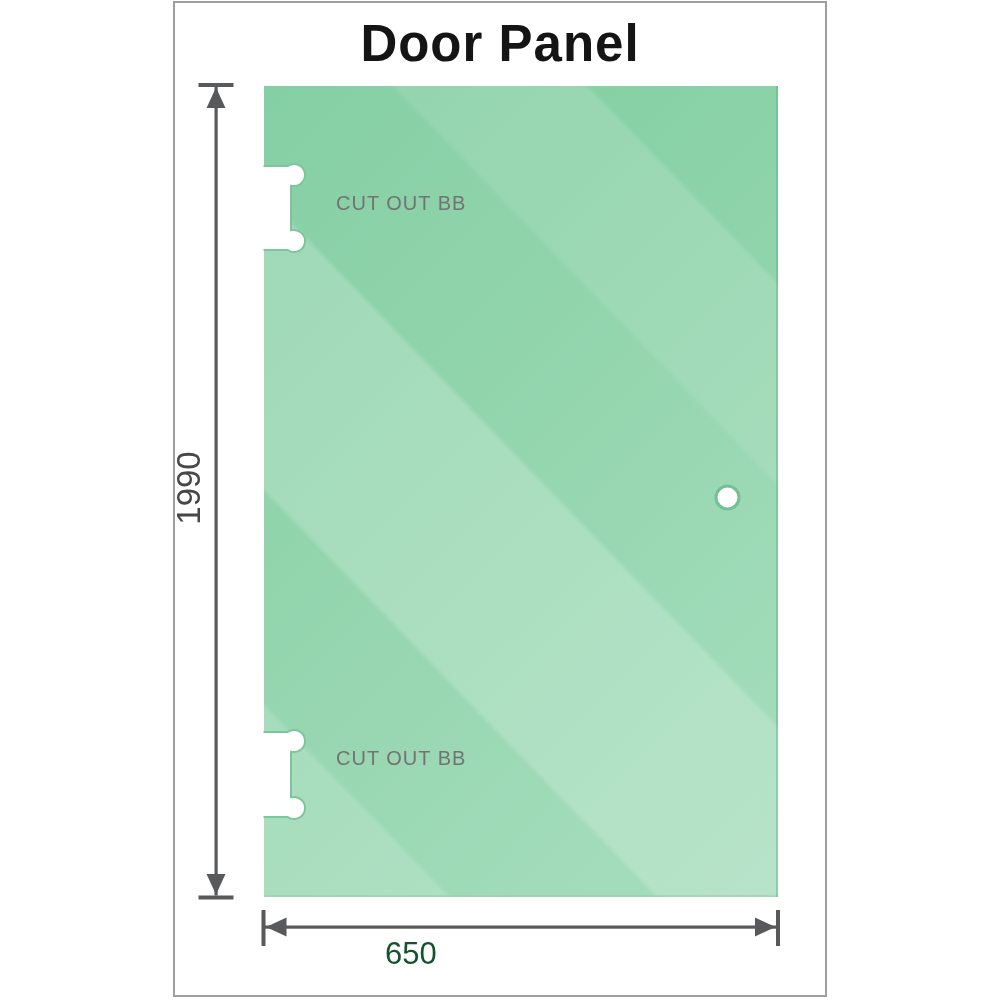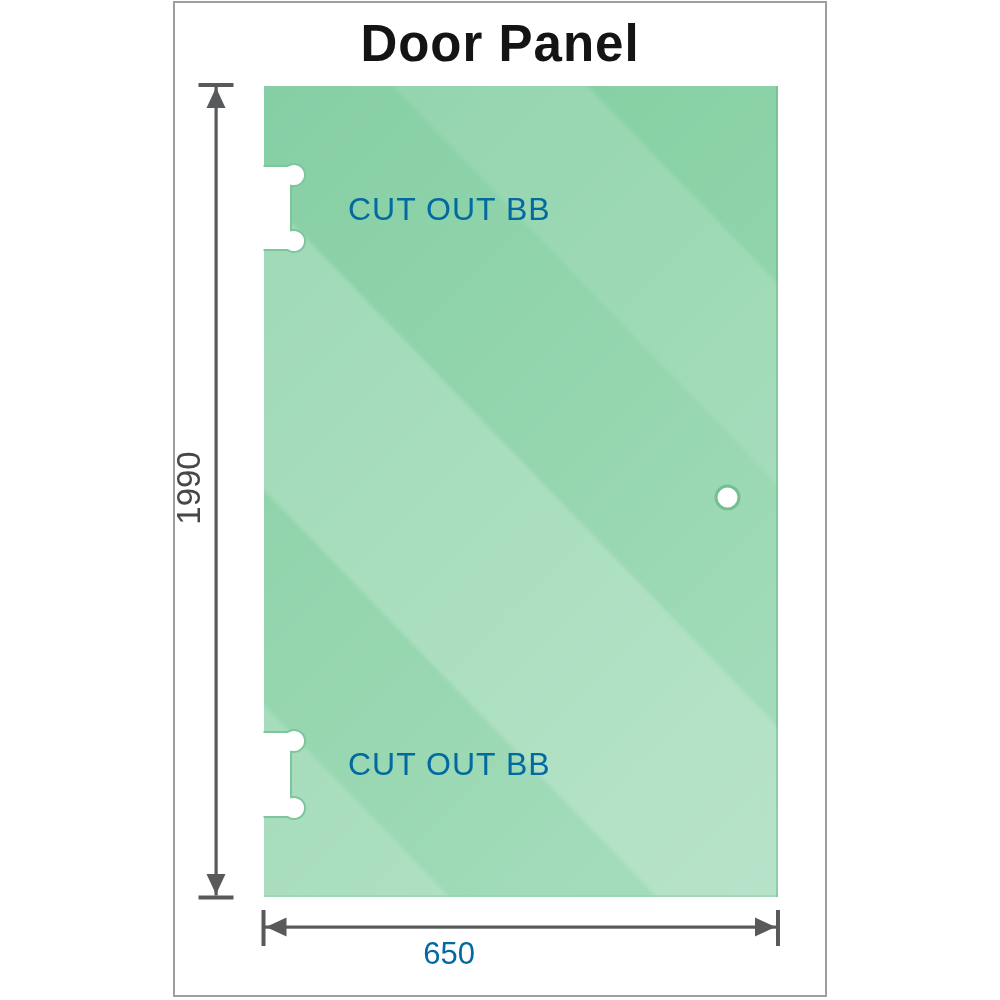--- a/index.html
+++ b/index.html
@@ -81,31 +81,31 @@
     text-align: center;
     font-size: 33px;
     color: #474747;
     transform: rotate(-90deg);
   }
   .hlabel {
     position: absolute;
     left: 385px;
     top: 938px;
     width: 90px;
-    text-align: right;
+    text-align: left;
     font-size: 31px;
-    color: #0369a1;
+    color: #14532d;
     line-height: 1;
   }
   .cutlabel {
     position: absolute;
-    left: 348px;
-    font-size: 32px;
+    left: 336px;
+    font-size: 20px;
     letter-spacing: 1px;
-    color: #0369a1;
+    color: #737373;
     line-height: 1;
     white-space: nowrap;
   }
   .cutlabel.top { top: 193px; }
   .cutlabel.bottom { top: 748px; }
   .holelabel {
     position: absolute;
     left: 516px;
     top: 540px;
     font-size: 23px;

